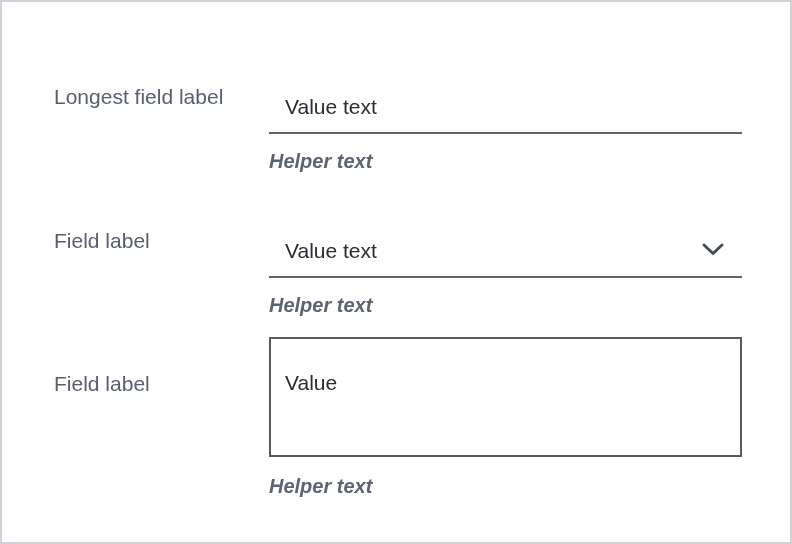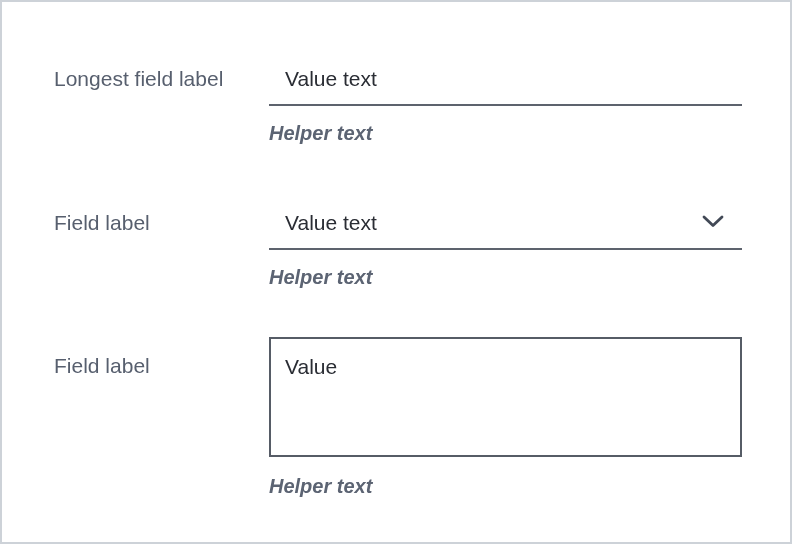--- a/index.html
+++ b/index.html
@@ -17,44 +17,46 @@
     display:flex;align-items:flex-start;
   }
   .row-1{top:63px}
   .row-2{top:207px}
   .row-3{top:335px}
   .flabel{
     flex:0 0 215px;width:215px;
     font-size:21px;line-height:28px;
     color:var(--label-text,#575f6e);
     white-space:nowrap;
+    margin-top:18px;
   }
   .row-3 .flabel{padding-top:15px;}
   .control{flex:1 1 auto;min-width:0;}
   .uinput{
     position:relative;
     border-bottom:2px solid var(--input-line,#5d636d);
     padding:0 0 11px 16px;
     font-size:21px;line-height:28px;
     color:var(--value-text,#2a2d34);
     cursor:text;
+    margin-top:28px;
   }
   .uinput.select{cursor:pointer;padding-right:52px;}
   .chev{
     position:absolute;right:18px;top:6px;
     width:22px;height:13px;
     color:var(--chevron,#424956);
     pointer-events:none;
   }
   .tarea{
     box-sizing:border-box;
     height:120px;
     border:2px solid var(--textarea-border,#565c66);
     background:var(--panel-bg,#fff);
-    padding:14px 14px;
+    padding:30px 14px;
     font-size:21px;line-height:28px;
     color:var(--value-text,#2a2d34);
     cursor:text;
     overflow:hidden;
   }
   .helper{
     margin-top:14px;
     font-size:20px;line-height:26px;
     font-style:italic;
     color:var(--helper-text,#5c6473);

